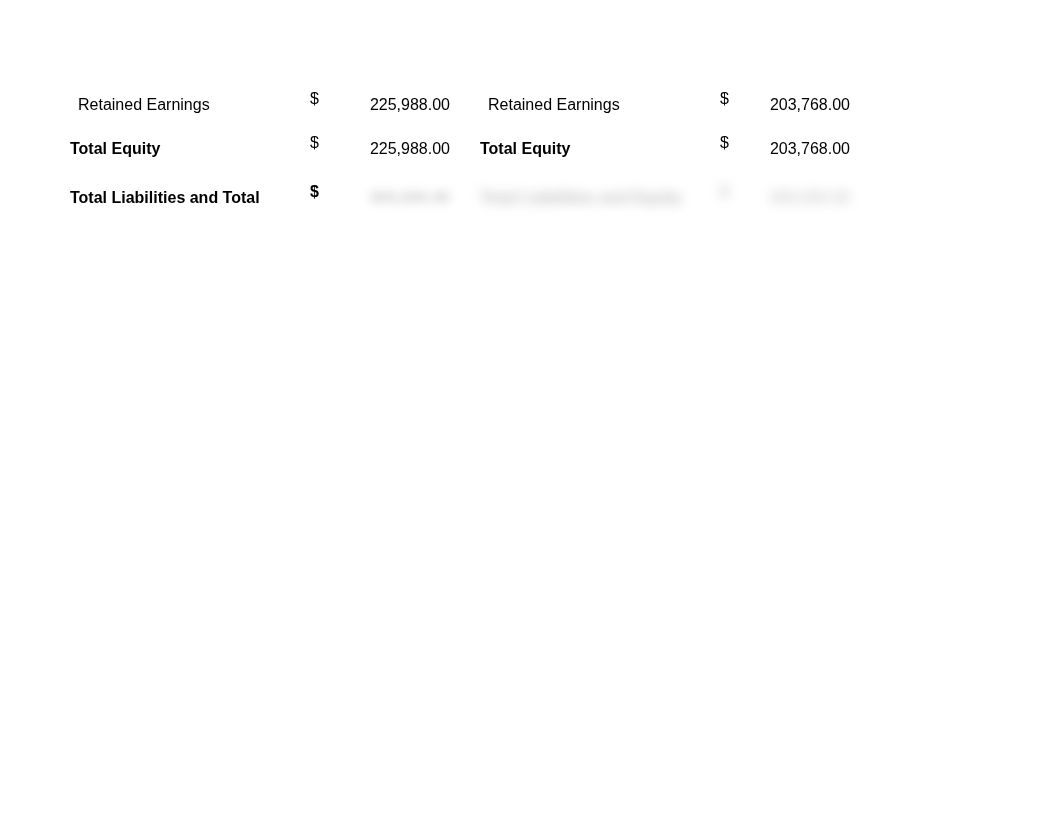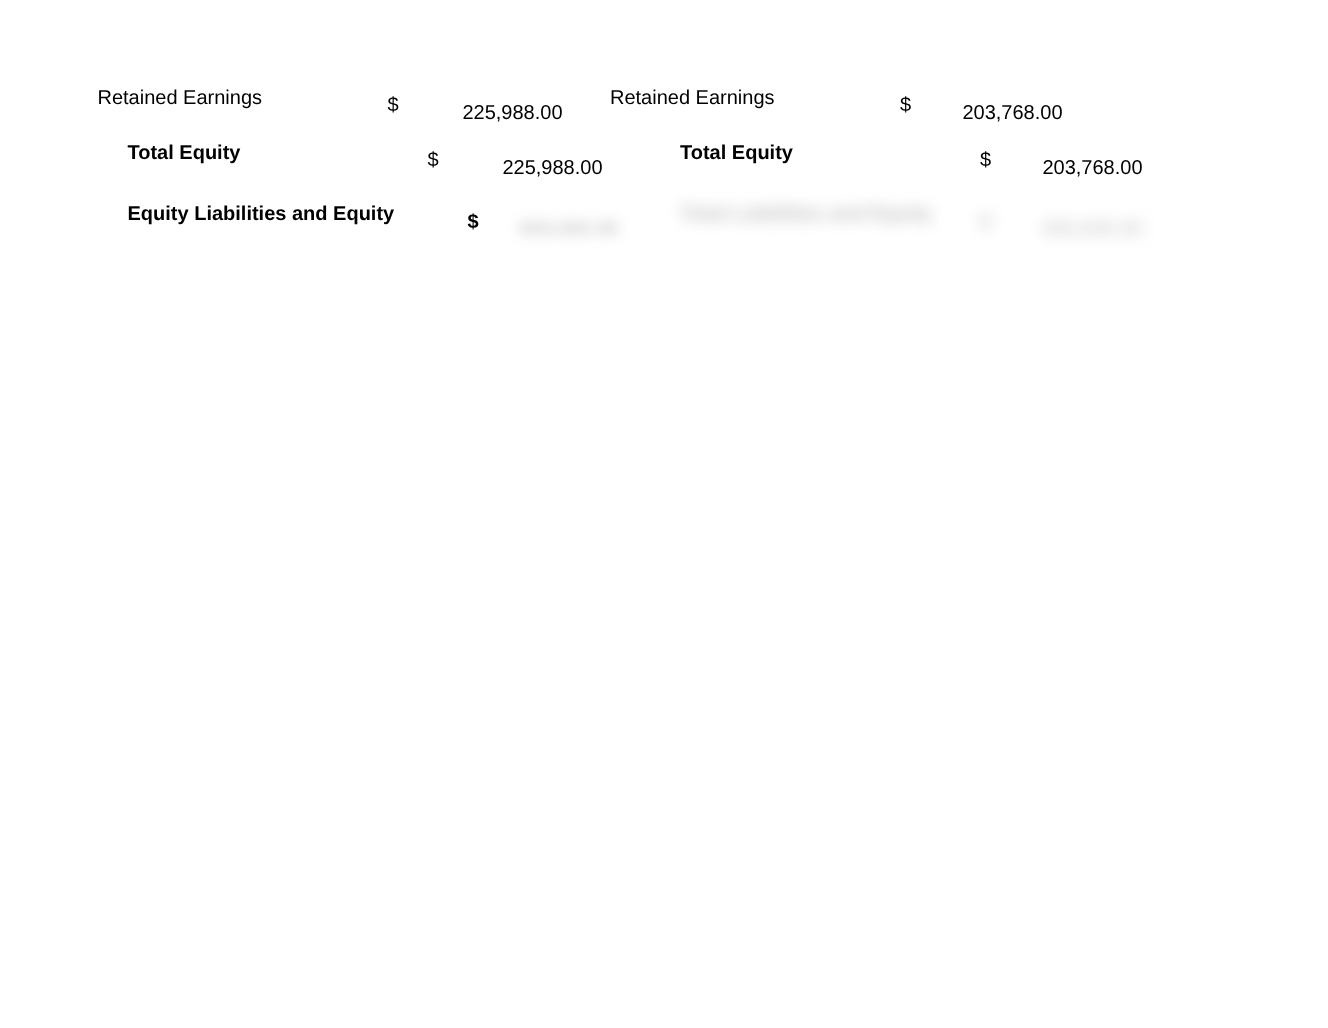--- a/index.html
+++ b/index.html
@@ -16,21 +16,21 @@
       color: #000000;
     }
     .content {
       position: absolute;
       top: 70px;
       left: 70px;
       width: 922px;
     }
     .row {
       display: flex;
-      align-items: flex-start;
+      align-items: flex-end;
       height: 44px;
       margin-bottom: 0;
     }
     .row.extra-spaced {
       margin-top: 5px;
     }
     .label-left {
       width: 240px;
       font-size: 16px;
       padding-left: 8px;
@@ -46,21 +46,20 @@
       width: 240px;
       font-size: 16px;
       padding-left: 8px;
     }
     .label-right.bold {
       font-weight: bold;
       padding-left: 0;
     }
     .bold {
       font-weight: bold;
-      margin-left: 32px;
     }
     .blur-overlay {
       filter: blur(6px);
       opacity: 0.55;
       color: #888888;
     }
     .blur-amount {
       filter: blur(5px);
       opacity: 0.5;
       color: #999999;
@@ -112,21 +111,21 @@
     </div>
     <div class="gap"></div>
     <div class="label-right bold">Total Equity</div>
     <div class="amount-group right">
       <span class="currency">$</span>
       <span class="amount">203,768.00</span>
     </div>
   </div>
 
   <div class="row extra-spaced">
-    <div class="label-left bold">Equity Liabilities and Equity</div>
+    <div class="label-left bold">Total Liabilities and Total</div>
     <div class="amount-group">
       <span class="currency bold">$</span>
       <span class="amount bold blur-amount">000,000.00</span>
     </div>
     <div class="gap"></div>
     <div class="label-right bold blur-overlay">Total Liabilities and Equity</div>
     <div class="amount-group right blur-overlay">
       <span class="currency">$</span>
       <span class="amount">000,000.00</span>
     </div>

